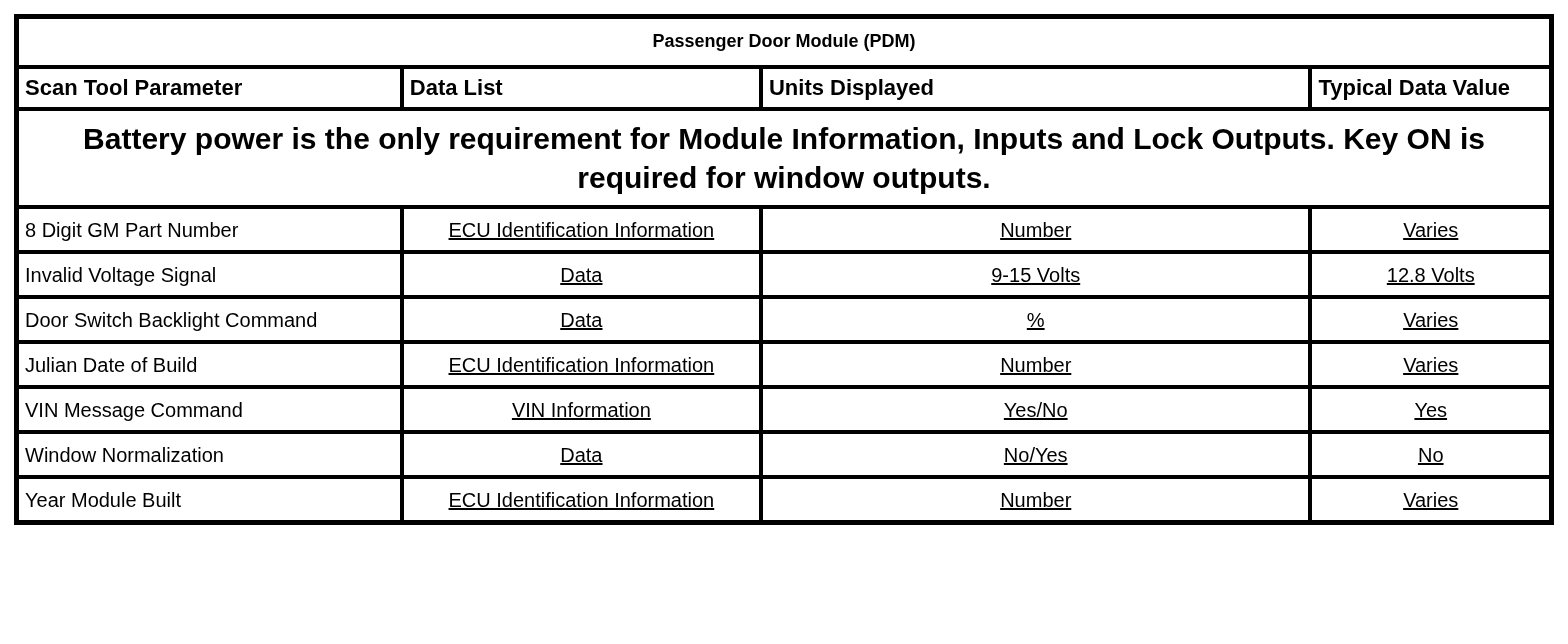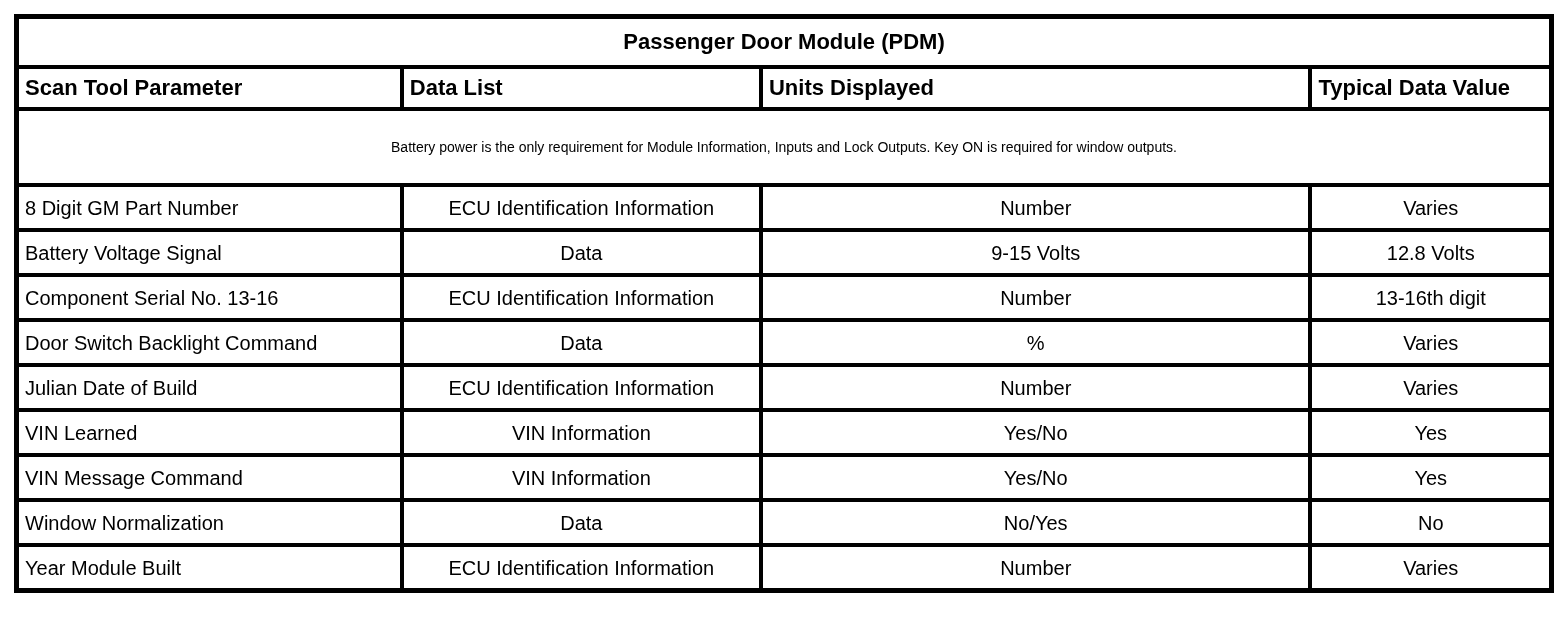--- a/index.html
+++ b/index.html
@@ -30,47 +30,47 @@
   table.pdm th, table.pdm td {
     border: 4px solid #000000;
     background: #ffffff;
     padding: 4px 6px;
     font-size: 20px;
     line-height: 1.3;
     overflow: hidden;
     vertical-align: middle;
   }
   tr.title-row th {
-    font-size: 22px;
+    font-size: 18px;
     font-weight: bold;
     text-align: center;
     height: 38px;
     white-space: nowrap;
   }
   tr.header-row th {
     font-size: 22px;
     font-weight: bold;
     text-align: left;
     height: 30px;
     white-space: nowrap;
   }
   tr.note-row td {
-    font-size: 14px;
-    font-weight: normal;
+    font-size: 30px;
+    font-weight: bold;
     text-align: center;
     padding: 8px 44px;
     height: 56px;
     white-space: normal;
   }
   tbody.data td {
     height: 33px;
     white-space: nowrap;
   }
   td.left  { text-align: left; }
-  td.center{ text-align: center; }
+  td.center{ text-align: center; text-decoration: underline; }
 </style>
 </head>
 <body>
 
 <div class="page">
   <table class="pdm">
     <colgroup>
       <col class="c1">
         <col class="c2">
         <col class="c3">
@@ -91,48 +91,36 @@
       </tr>
     </thead>
     <tbody class="data">
         <tr>
           <td class="left">8 Digit GM Part Number</td>
           <td class="center">ECU Identification Information</td>
           <td class="center">Number</td>
           <td class="center">Varies</td>
         </tr>
         <tr>
-          <td class="left">Battery Voltage Signal</td>
+          <td class="left">Invalid Voltage Signal</td>
           <td class="center">Data</td>
           <td class="center">9-15 Volts</td>
           <td class="center">12.8 Volts</td>
-        </tr>
-        <tr>
-          <td class="left">Component Serial No. 13-16</td>
-          <td class="center">ECU Identification Information</td>
-          <td class="center">Number</td>
-          <td class="center">13-16th digit</td>
         </tr>
         <tr>
           <td class="left">Door Switch Backlight Command</td>
           <td class="center">Data</td>
           <td class="center">%</td>
           <td class="center">Varies</td>
         </tr>
         <tr>
           <td class="left">Julian Date of Build</td>
           <td class="center">ECU Identification Information</td>
           <td class="center">Number</td>
           <td class="center">Varies</td>
-        </tr>
-        <tr>
-          <td class="left">VIN Learned</td>
-          <td class="center">VIN Information</td>
-          <td class="center">Yes/No</td>
-          <td class="center">Yes</td>
         </tr>
         <tr>
           <td class="left">VIN Message Command</td>
           <td class="center">VIN Information</td>
           <td class="center">Yes/No</td>
           <td class="center">Yes</td>
         </tr>
         <tr>
           <td class="left">Window Normalization</td>
           <td class="center">Data</td>

